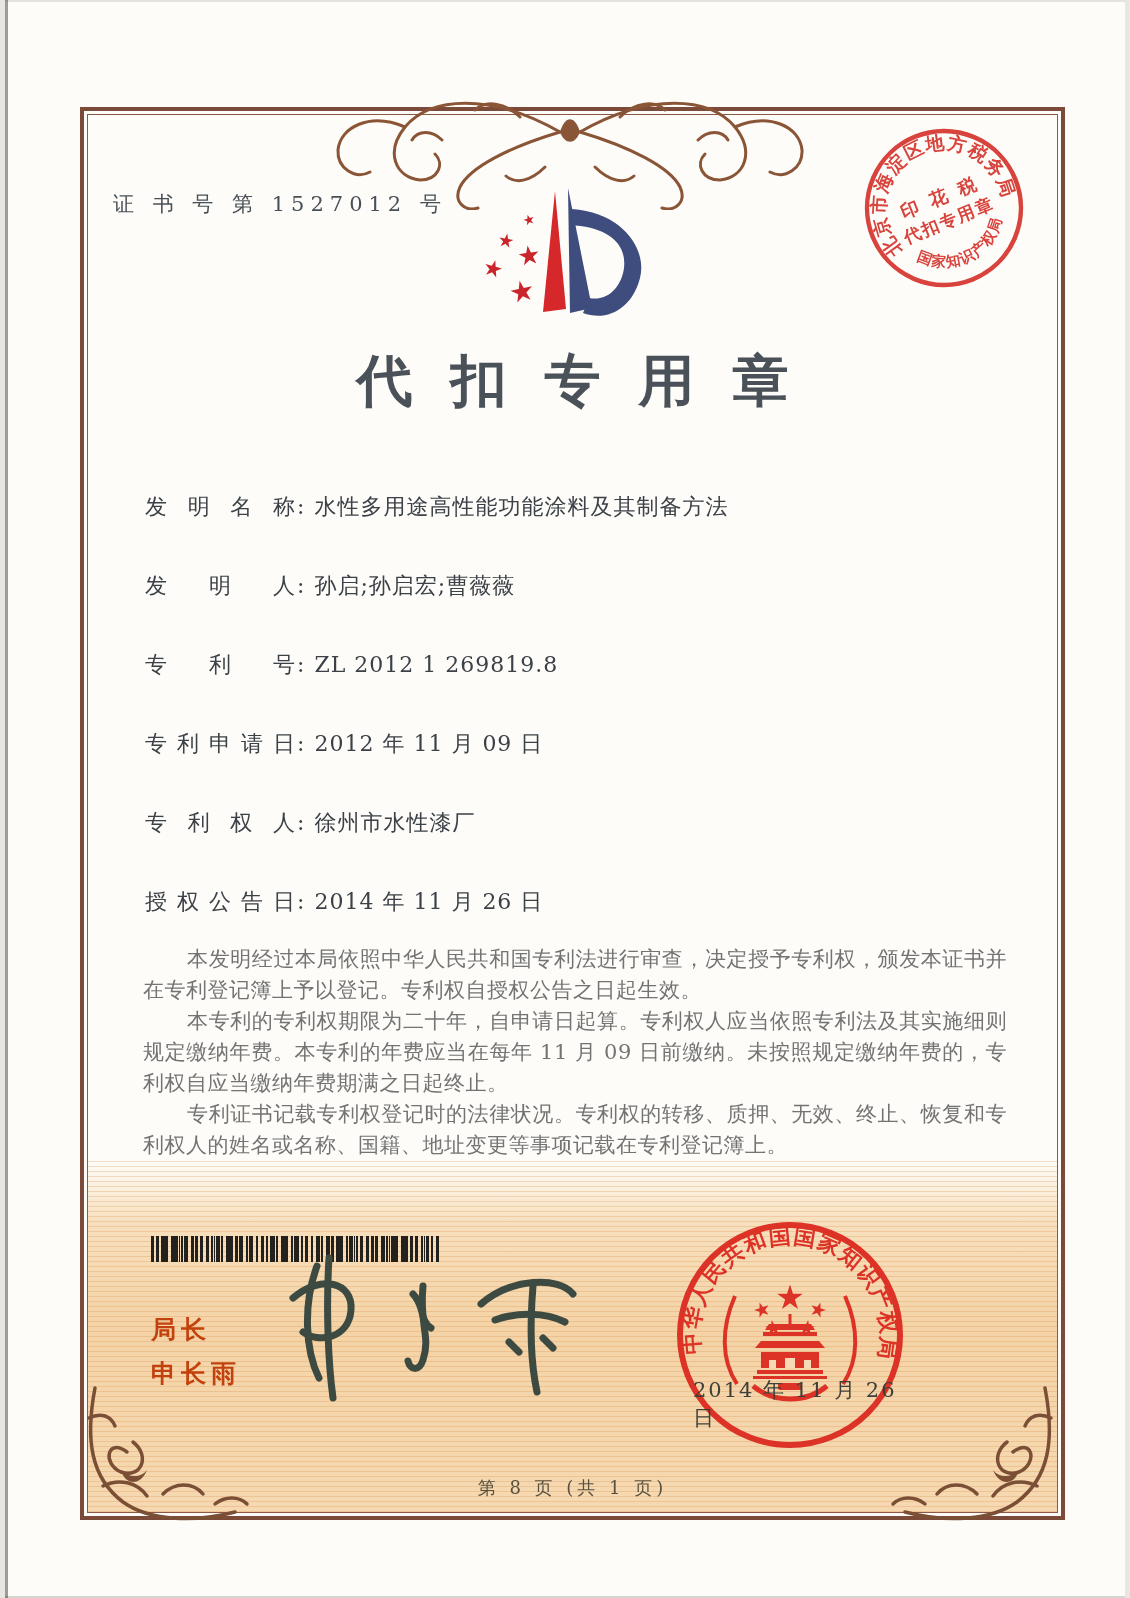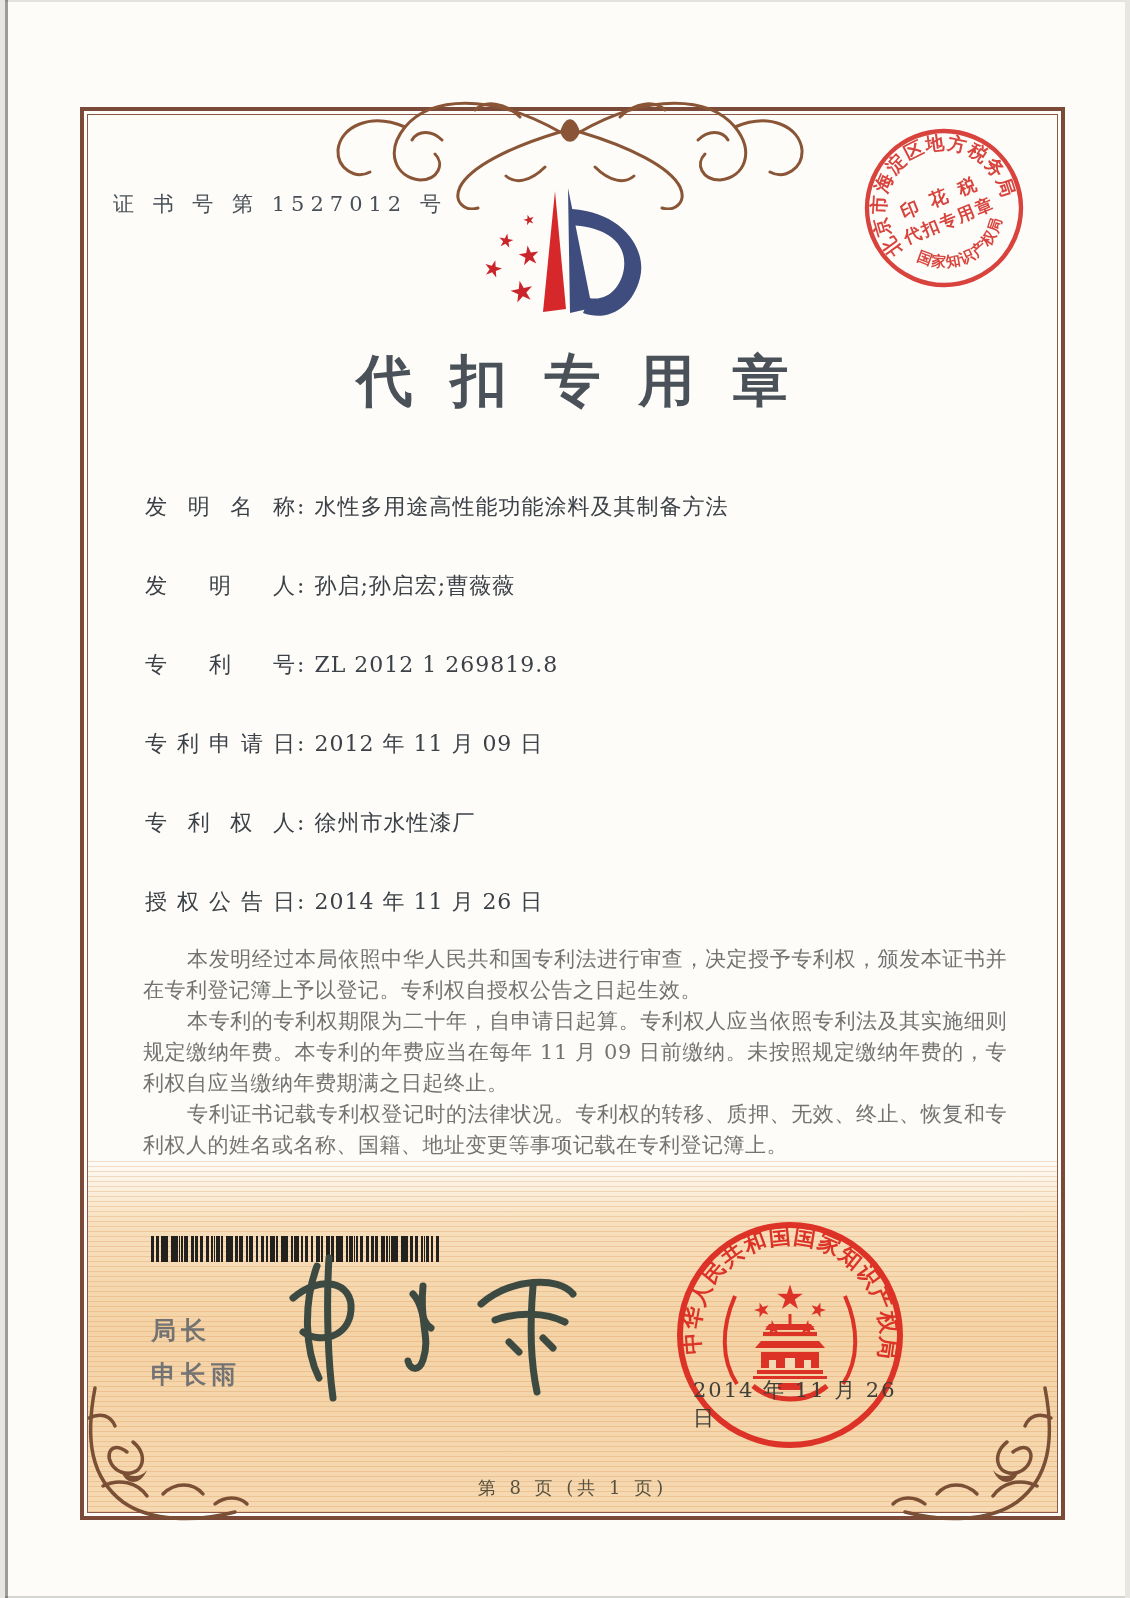--- a/index.html
+++ b/index.html
@@ -45,22 +45,22 @@
   .paras p{margin:0;text-indent:2.1em;letter-spacing:.5px;}
   .barcode{
     position:absolute;left:146px;top:1236px;width:288px;height:26px;
     background:
       repeating-linear-gradient(90deg,#23211e 0 2px,transparent 2px 5px),
       repeating-linear-gradient(90deg,#23211e 0 1px,transparent 1px 7px),
       repeating-linear-gradient(90deg,#23211e 0 3px,transparent 3px 11px);
   }
   .officer{
     position:absolute;left:146px;top:1308px;
-    font-family:Liberation Sans, sans-serif;
-    font-size:25px;font-weight:600;color:#737373;letter-spacing:5px;line-height:44px;
+    font-family:Liberation Serif, serif;
+    font-size:25px;font-weight:600;color:#c2410c;letter-spacing:5px;line-height:44px;
   }
   .signature{position:absolute;left:266px;top:1242px;width:324px;height:164px;}
   .seal{position:absolute;left:668px;top:1218px;width:234px;height:234px;opacity:.95;}
   .seal-date{
     position:absolute;left:688px;top:1376px;width:220px;
     font-size:21px;color:#3f3e38;letter-spacing:2px;z-index:5;
   }
   .footer{
     position:absolute;left:75px;top:1476px;width:985px;text-align:center;
     font-size:18px;color:#57503f;letter-spacing:4px;

